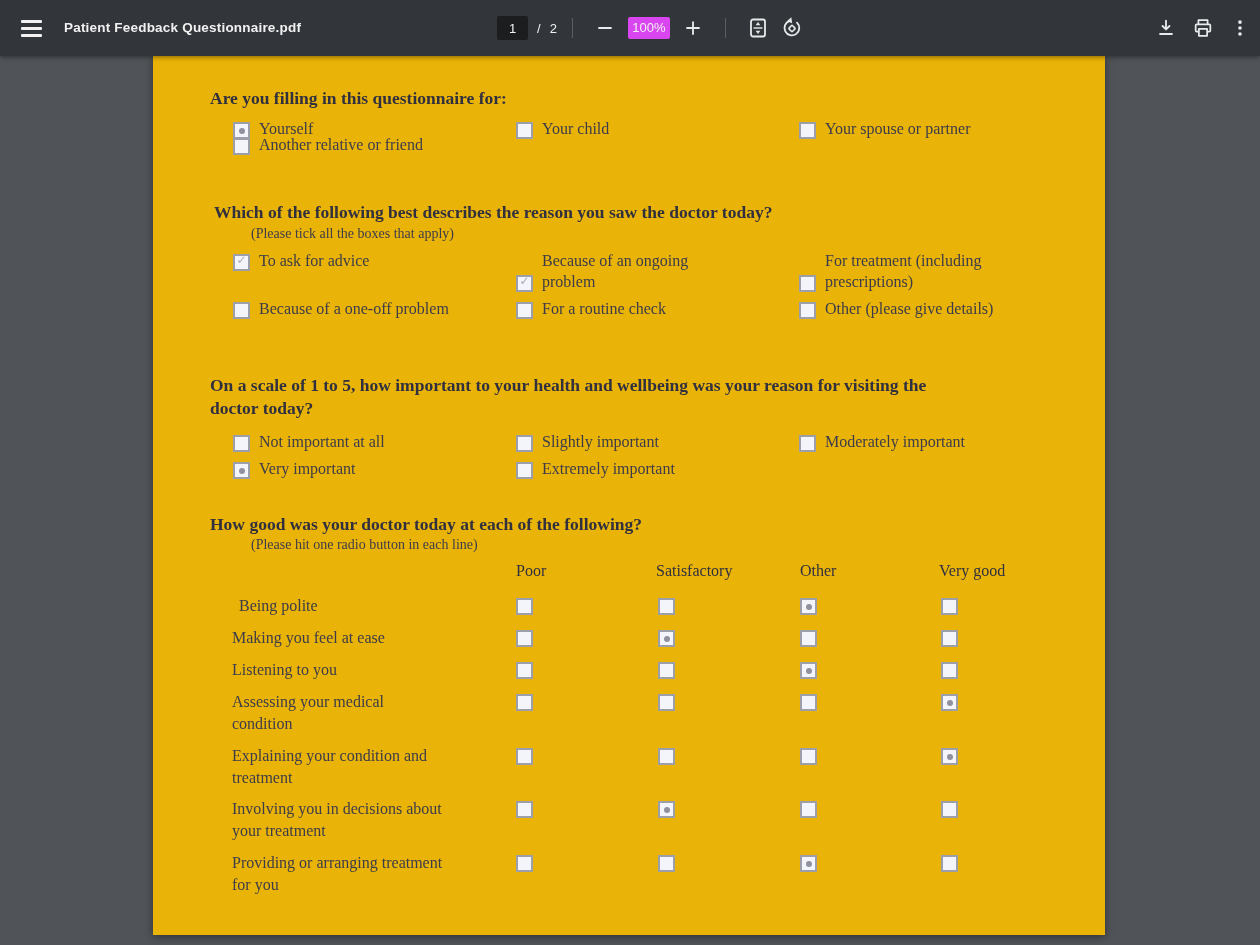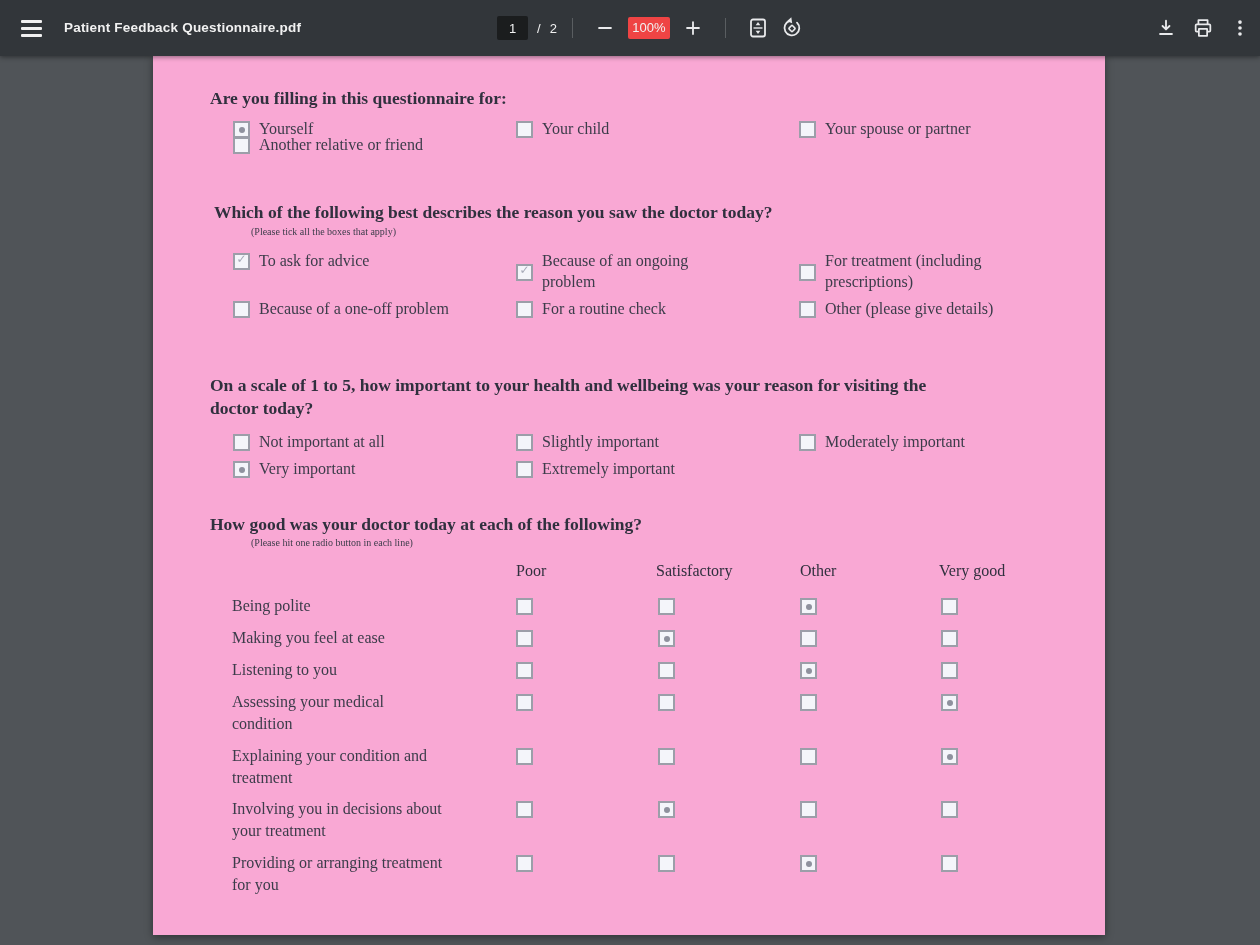--- a/index.html
+++ b/index.html
@@ -15,36 +15,36 @@
   .hamburger{display:inline-flex;flex-direction:column;gap:4px;}
   .hamburger i{display:block;width:21px;height:3px;background:#f1f1f1;border-radius:1px;}
   .doc-title{position:absolute;left:64px;top:0;height:56px;line-height:56px;
              color:#f1f1f1;font-size:13.5px;font-weight:700;letter-spacing:.2px;}
   .center-ctrls{position:absolute;left:497px;top:0;height:56px;display:flex;align-items:center;}
   .page-input{width:27px;height:22px;background:#1b1d1e;border:none;border-radius:2px;
               color:#f1f1f1;font-size:13px;text-align:center;font-family:"Liberation Sans",sans-serif;}
   .slash{color:#f1f1f1;font-size:13px;margin-left:9px;}
   .page-total{color:#f1f1f1;font-size:13px;margin-left:9px;}
   .vsep{width:1px;height:20px;background:#5a5e61;margin:0 15px;display:inline-block;}
-  .zoom-box{min-width:42px;height:22px;background:#ef4444;border-radius:2px;color:#f1f1f1;
+  .zoom-box{min-width:42px;height:22px;background:#d946ef;border-radius:2px;color:#f1f1f1;
             font-size:13px;line-height:22px;text-align:center;margin:0 6px;}
   .right-ctrls{position:absolute;right:3px;top:11px;display:flex;align-items:center;gap:3px;}
   .ic{display:block;}
   .ic *{stroke:#e9eaec;}
   .ic .fil{fill:#e9eaec;stroke:none;}
 
   
   .viewer-body{position:absolute;left:0;top:56px;width:1260px;height:889px;}
-  .page{position:absolute;left:153px;top:0;width:952px;height:879px;background:#f9a8d4;
+  .page{position:absolute;left:153px;top:0;width:952px;height:879px;background:#eab308;
         box-shadow:0 2px 8px rgba(0,0,0,.4);font-family:"Liberation Serif",serif;}
 
   .q-heading{position:absolute;margin:0;font-size:17.5px;font-weight:700;color:#30303e;
              line-height:23px;white-space:pre-line;width:860px;}
-  .q-note{position:absolute;font-size:10px;color:#3c3c4a;}
-  .opt{position:absolute;display:flex;align-items:center;gap:9px;}
+  .q-note{position:absolute;font-size:14px;color:#3c3c4a;}
+  .opt{position:absolute;display:flex;align-items:flex-end;gap:9px;}
   .lbl{font-size:16px;color:#3c3c4a;line-height:21px;white-space:pre-line;max-width:250px;}
   .cb{flex:none;position:relative;width:13px;height:13px;border:2px solid #9c9ea9;
       background:#f4f5fa;margin-top:2px;cursor:pointer;display:inline-block;}
   .cb[data-state="dot"]::after{content:"";position:absolute;left:3.5px;top:3.5px;width:6px;height:6px;
       border-radius:50%;background:#8f919e;}
   .cb[data-state="check"]::after{content:"\2713";position:absolute;left:1.5px;top:-3px;
       font-size:12px;color:#a6a9b8;font-family:"DejaVu Sans",sans-serif;}
   .col-hdr{position:absolute;font-size:16px;font-weight:400;color:#30303e;}
   .grid-lbl{position:absolute;font-size:16px;color:#3c3c4a;line-height:22px;white-space:pre-line;max-width:255px;}
   .gcell{position:absolute;}
@@ -195,21 +195,21 @@
       </div>
 
       <div class="q-heading" style="left:57px;top:457px">How good was your doctor today at each of the following?</div>
       <div class="q-note" style="left:98px;top:481px">(Please hit one radio button in each line)</div>
 
       <div class="col-hdr" style="left:363px;top:506px">Poor</div>
       <div class="col-hdr" style="left:503px;top:506px">Satisfactory</div>
       <div class="col-hdr" style="left:647px;top:506px">Other</div>
       <div class="col-hdr" style="left:786px;top:506px">Very good</div>
 
-      <div class="grid-lbl" style="left:79px;top:539px">Being polite</div>
+      <div class="grid-lbl" style="left:86px;top:539px">Being polite</div>
       <span class="cb gcell" style="left:363px;top:540px" data-state="empty"></span>
       <span class="cb gcell" style="left:505px;top:540px" data-state="empty"></span>
       <span class="cb gcell" style="left:647px;top:540px" data-state="dot"></span>
       <span class="cb gcell" style="left:788px;top:540px" data-state="empty"></span>
 
       <div class="grid-lbl" style="left:79px;top:571px">Making you feel at ease</div>
       <span class="cb gcell" style="left:363px;top:572px" data-state="empty"></span>
       <span class="cb gcell" style="left:505px;top:572px" data-state="dot"></span>
       <span class="cb gcell" style="left:647px;top:572px" data-state="empty"></span>
       <span class="cb gcell" style="left:788px;top:572px" data-state="empty"></span>

